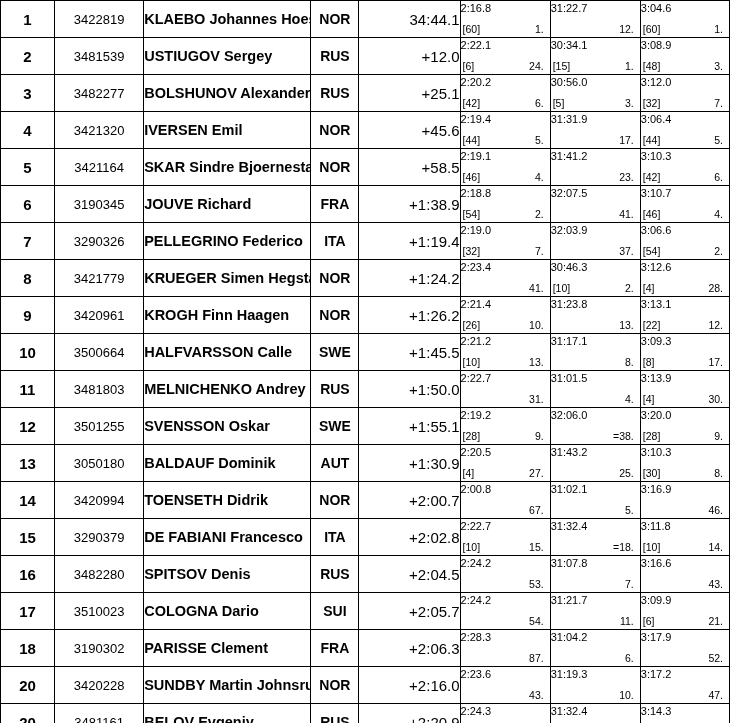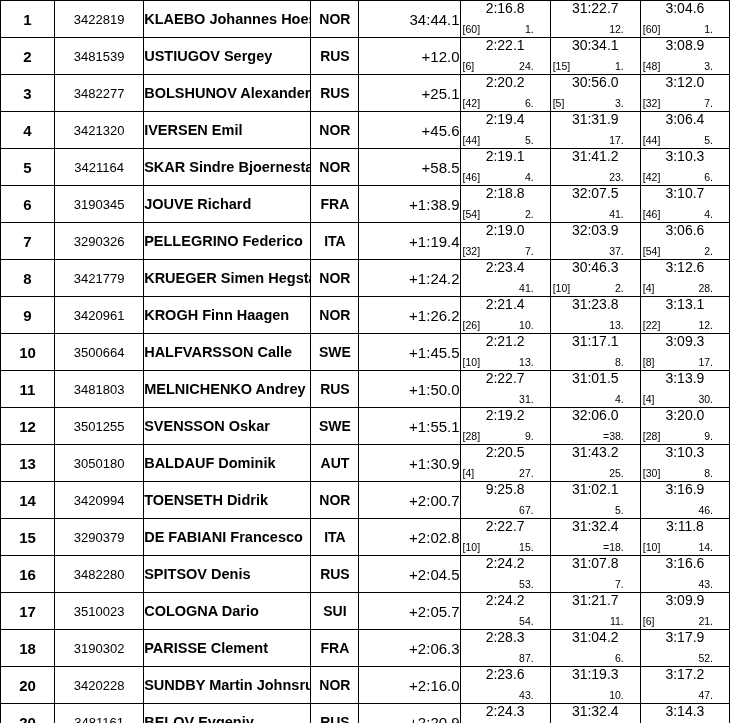--- a/index.html
+++ b/index.html
@@ -71,30 +71,29 @@
     position: relative;
     height: 36px;
     width: 100%;
     box-sizing: border-box;
   }
   .sp-top {
     position: absolute;
     top: 1px;
     left: 0;
     right: 0;
-    text-align: center;
-    font-size: 14px;
+    font-size: 11px;
     color: #000;
     line-height: 13px;
   }
   .sp-bottom {
     position: absolute;
     bottom: 1px;
     left: 0;
-    right: 12px;
+    right: 2px;
     height: 14px;
     line-height: 14px;
   }
   .sp-bonus {
     position: absolute;
     left: 2px;
     bottom: 0;
     font-size: 10.5px;
     color: #000;
   }
@@ -565,21 +564,21 @@
         </td>
       </tr>
       <tr class="row">
         <td class="rank">14</td>
         <td class="bib">3420994</td>
         <td class="name">TOENSETH Didrik</td>
         <td class="nat">NOR</td>
         <td class="total">+2:00.7</td>
         <td class="split">
           <div class="split-inner">
-            <div class="sp-top">9:25.8</div>
+            <div class="sp-top">2:00.8</div>
             <div class="sp-bottom">
               <span class="sp-bonus"></span>
               <span class="sp-rank">67.</span>
             </div>
           </div>
         </td>
         <td class="split">
           <div class="split-inner">
             <div class="sp-top">31:02.1</div>
             <div class="sp-bottom">

